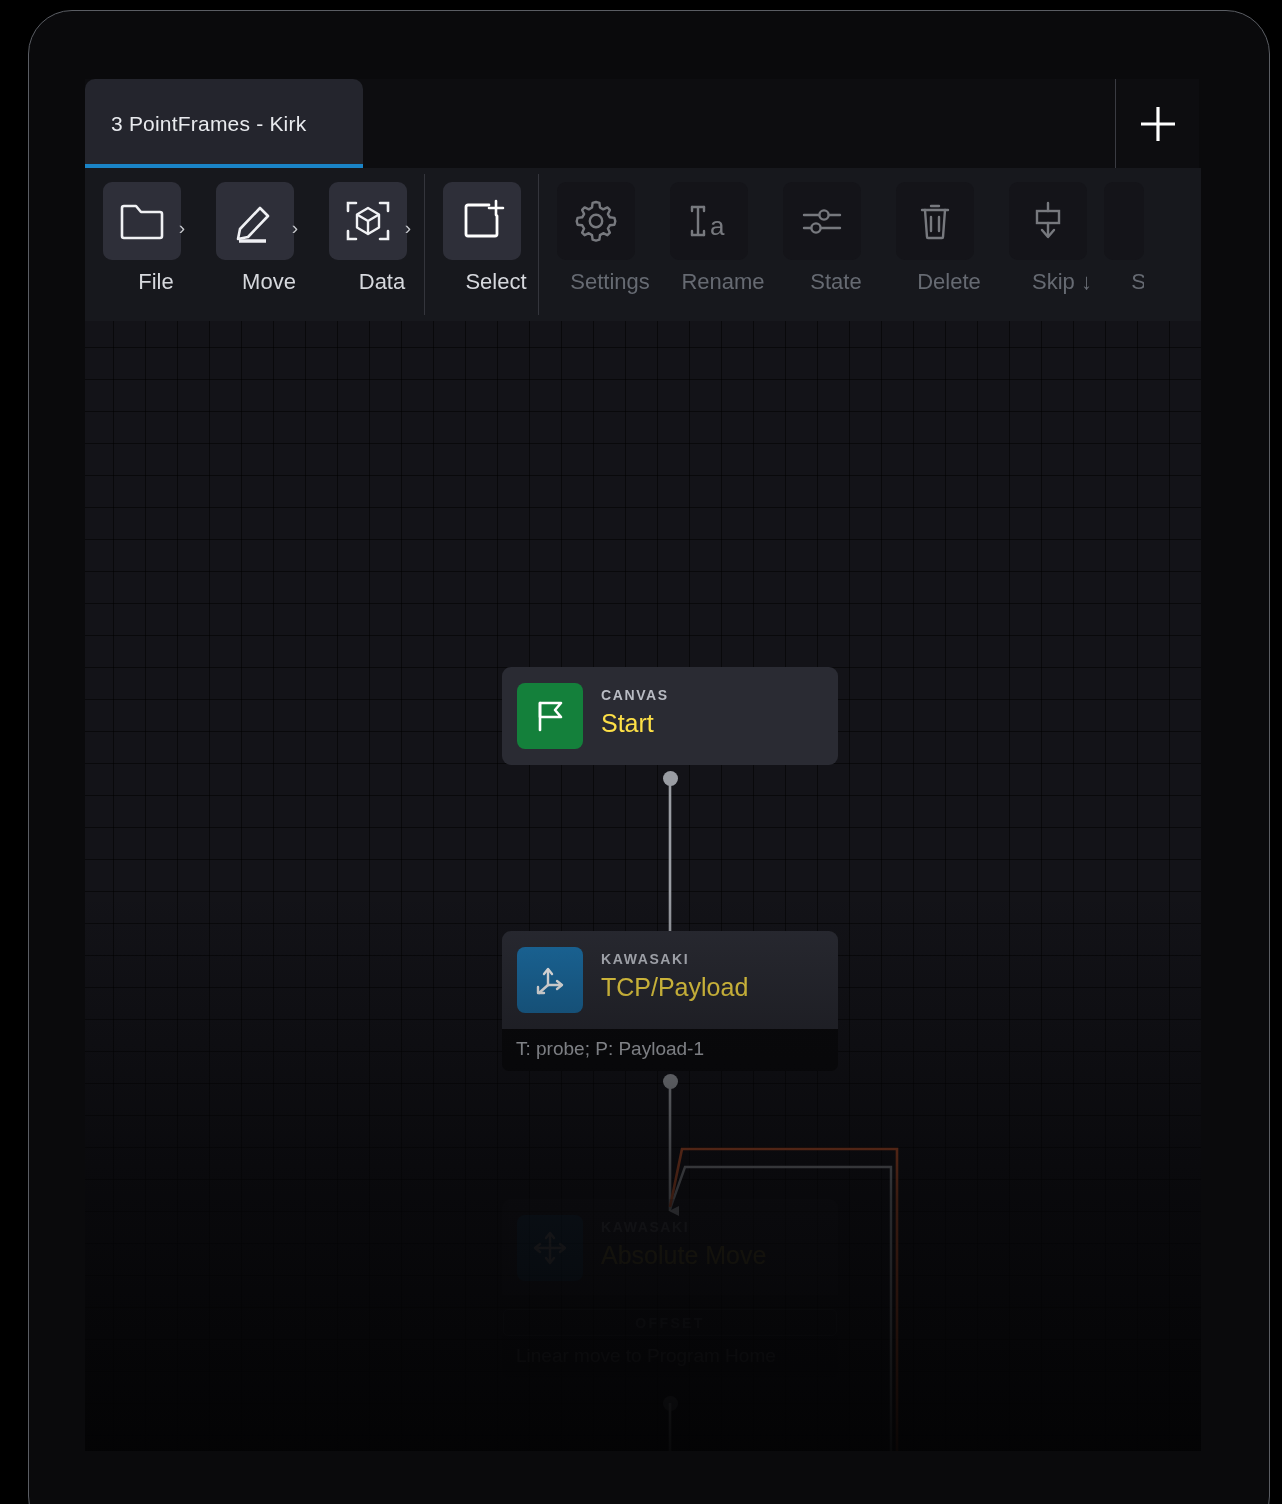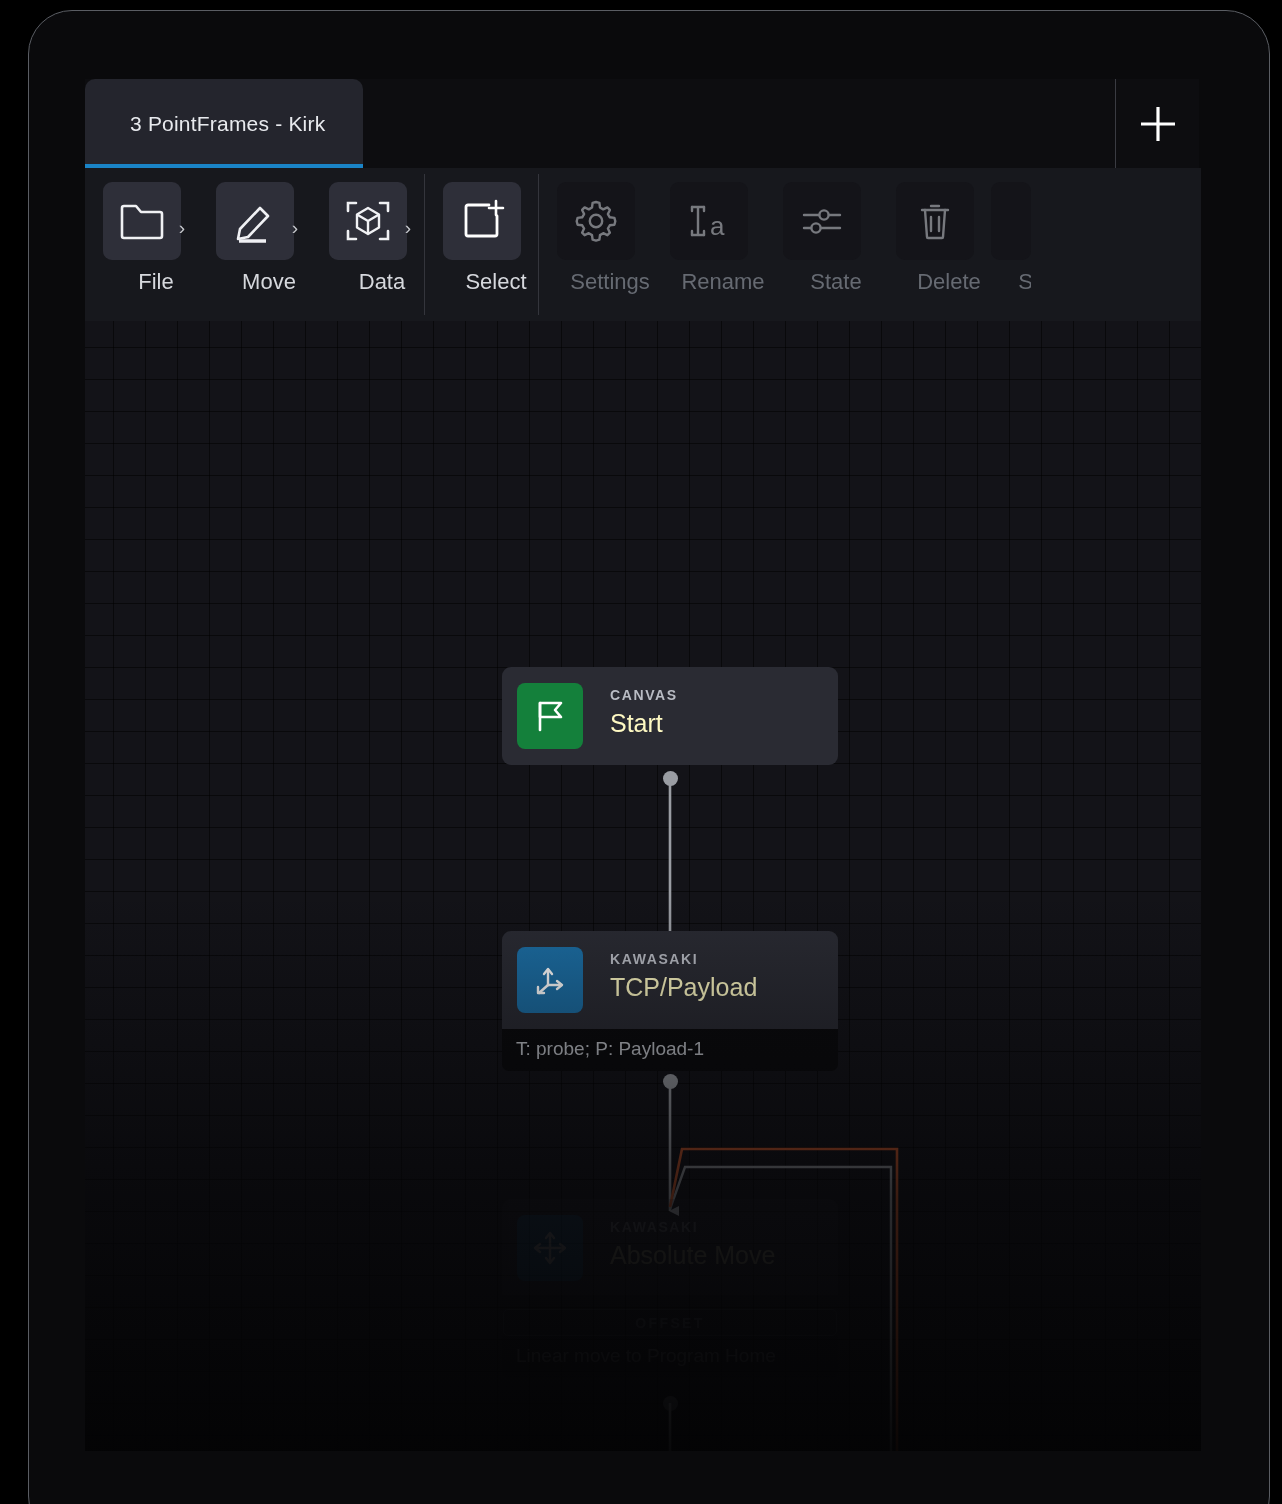--- a/index.html
+++ b/index.html
@@ -36,21 +36,21 @@
     display: flex;
     align-items: stretch;
   }
   #tab-active {
     position: relative;
     width: 278px;
     background: #24252d;
     border-radius: 10px 10px 0 0;
     display: flex;
     align-items: center;
-    padding-left: 45px;
+    padding-left: 26px;
   }
   #tab-active::after {
     content: "";
     position: absolute;
     left: 0; right: 0; bottom: 0;
     height: 4px;
     background: #1a84c7;
   }
   #tab-active-label {
     font-size: 21px;
@@ -166,42 +166,42 @@
     position: absolute;
     width: 336px;
     z-index: 3;
   }
   .node-body {
     background: #2a2b33;
     border-radius: 9px;
     padding: 16px 16px 16px 15px;
     display: flex;
     align-items: flex-start;
-    gap: 27px;
+    gap: 18px;
   }
   .node-icon {
     width: 66px;
     height: 66px;
     border-radius: 8px;
     flex: 0 0 auto;
     display: flex;
     align-items: center;
     justify-content: center;
   }
   .node-text { padding-top: 4px; min-width: 0; }
   .node-kicker {
     font-size: 14px;
     font-weight: bold;
     letter-spacing: 1.6px;
     color: #b9bcc4;
     margin-bottom: 6px;
   }
   .node-title {
     font-size: 25px;
-    color: #fef9c3;
+    color: #fde047;
     white-space: nowrap;
   }
   .node-chip {
     margin: 14px 1px 0 1px;
     height: 27px;
     border: 1px solid #484a54;
     border-radius: 5px;
     display: flex;
     align-items: center;
     justify-content: center;
@@ -348,20 +348,30 @@
             <path d="M10 12 H36"></path>
             <path d="M19 8 H27"></path>
             <path d="M13 12 L15 39 a1 1 0 0 0 1 1 H30 a1 1 0 0 0 1 -1 L33 12"></path>
             <path d="M19 19 V33 M27 19 V33"></path>
           </g>
         </svg>
       </div>
       <span class="tb-label">Delete</span>
     </div>
 
+    <div class="tb-item disabled">
+      <div class="tb-tile flat">
+        <svg width="46" height="46" viewBox="0 0 46 46">
+          <rect x="12" y="13" width="22" height="12" fill="none" stroke="#b4b7bd" stroke-width="2.4"></rect>
+          <path d="M23 5 V13 M23 25 V38" stroke="#b4b7bd" stroke-width="2.4" stroke-linecap="round" fill="none"></path>
+          <path d="M17 32 L23 39 L29 32" fill="none" stroke="#b4b7bd" stroke-width="2.4" stroke-linecap="round" stroke-linejoin="round"></path>
+        </svg>
+      </div>
+      <span class="tb-label">Skip ↓</span>
+    </div>
 
     <div class="tb-item disabled cut">
       <div class="tb-tile flat" style="width:40px"></div>
       <span class="tb-label">S</span>
     </div>
 
   </div>
 
   <div id="canvas">
 

